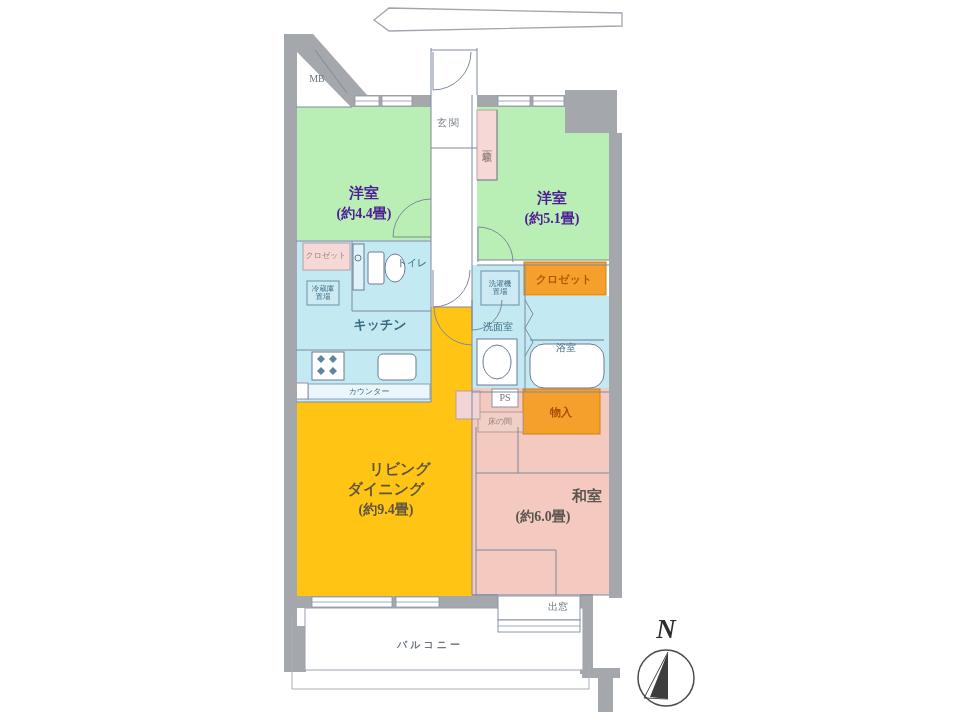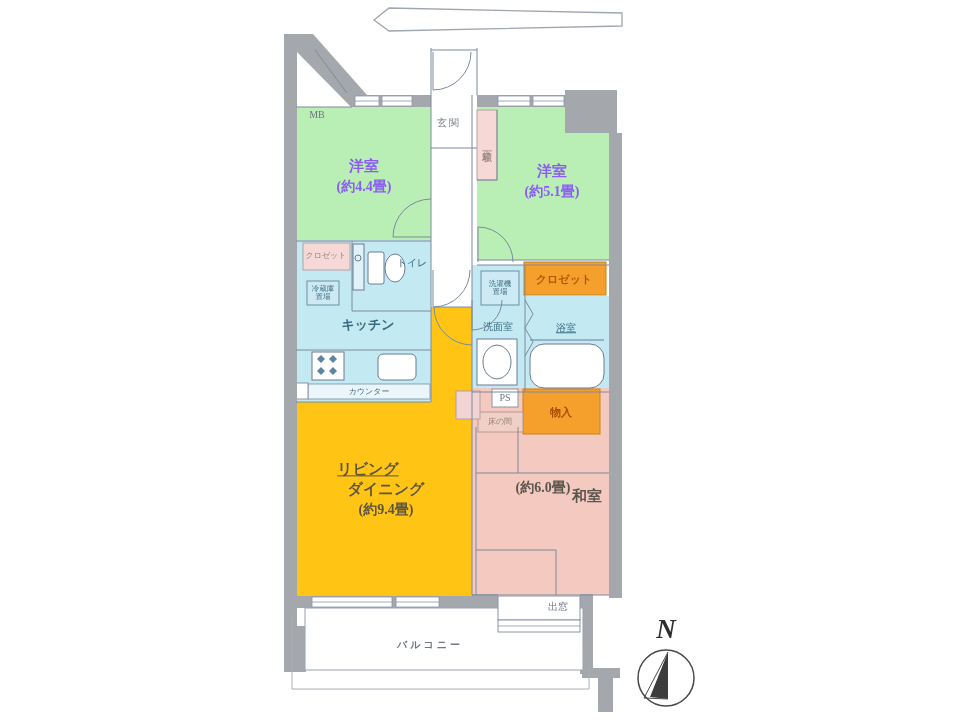--- a/index.html
+++ b/index.html
@@ -1,21 +1,21 @@
 <!DOCTYPE html>
 <html><head>
 <meta charset="utf-8">
 <style>
   html,body{margin:0;padding:0;background:#fff;}
   #stage{position:relative;width:968px;height:726px;background:#ffffff;overflow:hidden;
          font-family:"Liberation Serif","DejaVu Serif",serif;}
   #plan-svg{position:absolute;left:0;top:0;}
   .lbl{position:absolute;transform:translate(-50%,-50%);white-space:nowrap;text-align:center;
        font-family:"Liberation Serif","DejaVu Serif",serif;line-height:1.15;}
-  .green{color:#8b5cf6;}
+  .green{color:#4c1d95;margin-top:27px;}
   .aqua{color:#3a6b80;}
   .ld{color:#5d553f;}
   .wash{color:#5a564e;}
   .gray{color:#6e7683;}
   .orangetx{color:#b05a00;}
   .storetx{color:#a84e00;}
   .pinktx{color:#96837d;}
   .s15{font-size:15px;font-weight:600;}
   .s14{font-size:14px;font-weight:600;}
   .s13{font-size:13px;font-weight:600;}
@@ -156,21 +156,21 @@
 
   <polygon points="374,20 389,8 622,13 622,26 389,31" fill="#ffffff" stroke="#a0a6ae" stroke-width="1.3"></polygon>
 
   <g>
     <circle cx="666" cy="678" r="28" fill="none" stroke="#4a4a4a" stroke-width="1.5"></circle>
     <path d="M668,652 L668,699 L650,697 Z" fill="#3d3d3d"></path>
     <path d="M668,652 L644,698 L668,699" fill="none" stroke="#4a4a4a" stroke-width="1"></path>
   </g>
 </svg>
 
-  <div class="lbl gray s10" style="left:317px;top:79px;margin-top:36px;">MB</div>
+  <div class="lbl gray s10" style="left:317px;top:79px;">MB</div>
   <div class="lbl gray s10 ls2" style="left:449px;top:123px;">玄関</div>
   <div class="lbl pinktx s9 vert" style="left:487px;top:144px;">下駄箱</div>
 
   <div class="lbl green s15" style="left:364px;top:167px;">洋室</div>
   <div class="lbl green s14" style="left:364px;top:187px;">(約4.4畳)</div>
 
   <div class="lbl green s15" style="left:552px;top:172px;">洋室</div>
   <div class="lbl green s14" style="left:552px;top:192px;">(約5.1畳)</div>
 
   <div class="lbl aqua s10" style="left:412px;top:263px;">トイレ</div>
@@ -178,34 +178,34 @@
 
   <div class="lbl tinybox" style="left:323px;top:293px;">
     <span>冷蔵庫</span>
     <span>置場</span>
   </div>
   <div class="lbl tinybox" style="left:500px;top:288px;">
     <span>洗濯機</span>
     <span>置場</span>
   </div>
 
-  <div class="lbl aqua s13" style="left:368px;top:325px;text-align:right;">キッチン</div>
+  <div class="lbl aqua s13" style="left:380px;top:325px;text-align:right;">キッチン</div>
   <div class="lbl aqua s8" style="left:369px;top:392px;">カウンター</div>
   <div class="lbl aqua s10" style="left:498px;top:327px;">洗面室</div>
-  <div class="lbl aqua s10" style="left:566px;top:328px;text-decoration:underline;">浴室</div>
+  <div class="lbl aqua s10" style="left:566px;top:348px;">浴室</div>
 
   <div class="lbl orangetx s11" style="left:564px;top:279px;">クロゼット</div>
   <div class="lbl gray s9" style="left:505px;top:398px;">PS</div>
   <div class="lbl pinktx s8" style="left:500px;top:422px;">床の間</div>
   <div class="lbl storetx s11" style="left:561px;top:412px;">物入</div>
 
-  <div class="lbl ld s15" style="left:368px;top:470px;text-decoration:underline;">リビング</div>
+  <div class="lbl ld s15" style="left:400px;top:470px;">リビング</div>
   <div class="lbl ld s15" style="left:386px;top:490px;">ダイニング</div>
   <div class="lbl ld s14" style="left:386px;top:510px;">(約9.4畳)</div>
 
   <div class="lbl wash s15" style="left:551px;top:497px;margin-left:36px;">和室</div>
-  <div class="lbl wash s14" style="left:543px;top:488px;">(約6.0畳)</div>
+  <div class="lbl wash s14" style="left:543px;top:517px;">(約6.0畳)</div>
 
   <div class="lbl gray s9" style="left:535px;top:607px;margin-left:23px;">出窓</div>
   <div class="lbl gray s10 ls3" style="left:430px;top:645px;">バルコニー</div>
 
   <div class="lbl north-lbl" style="left:666px;top:630px;">N</div>
 </div>
 
 </body></html>

